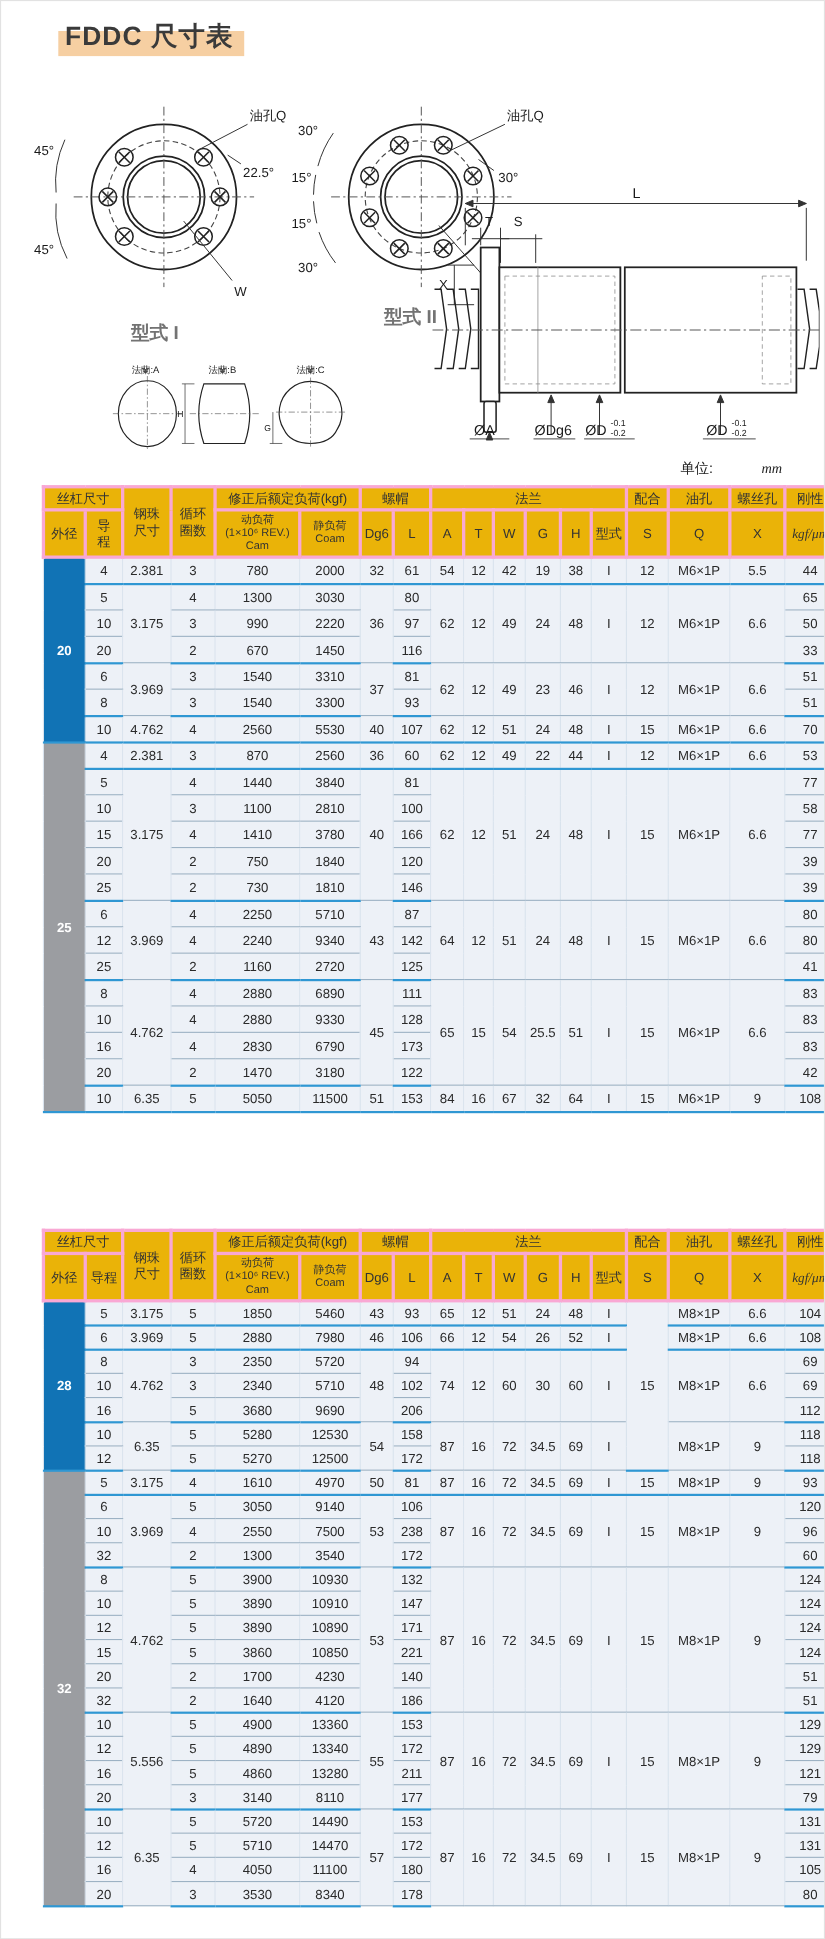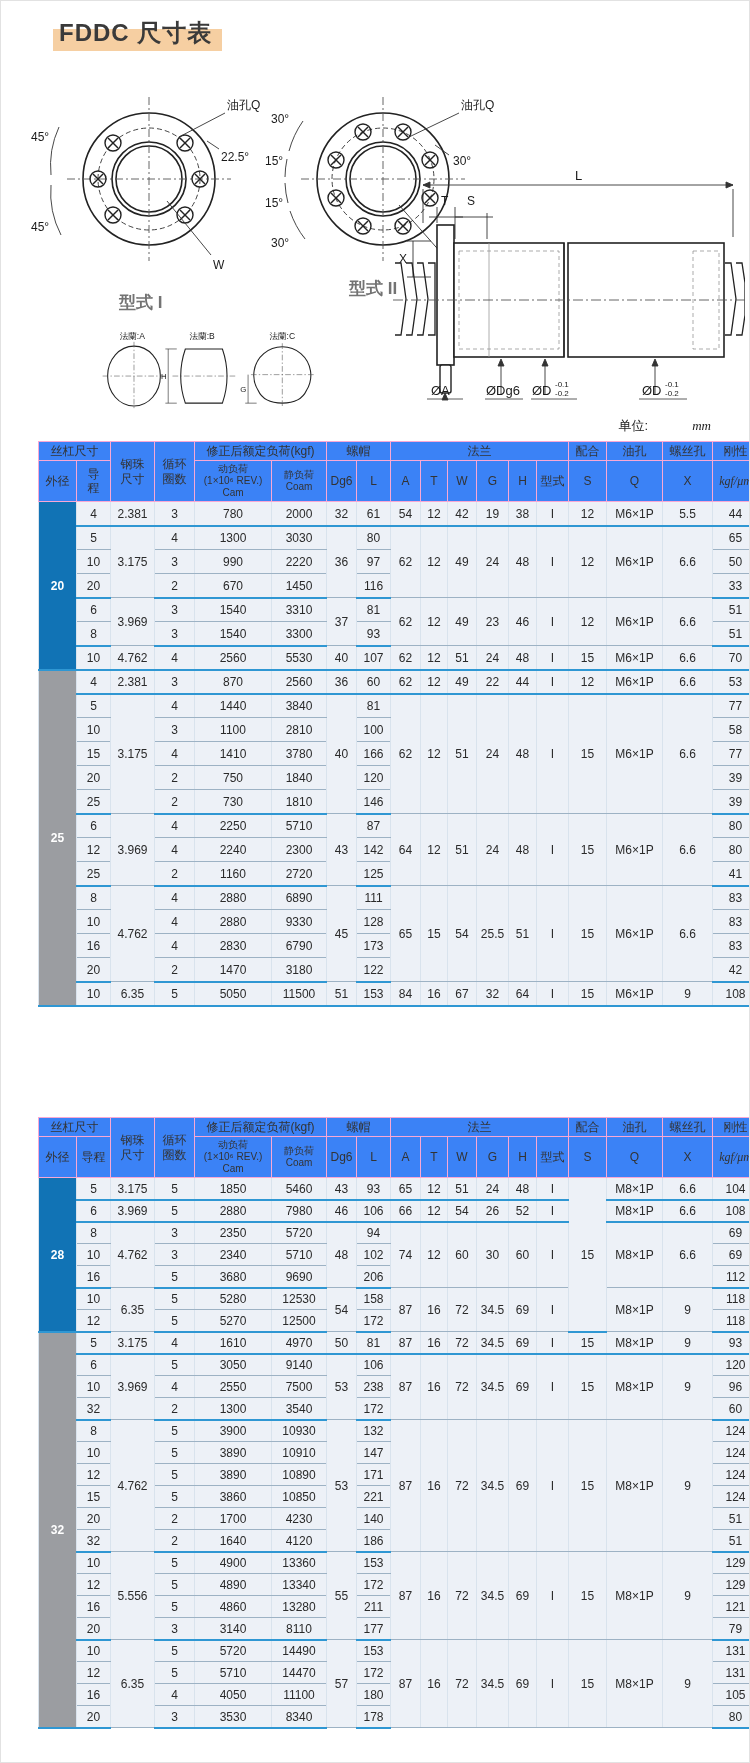--- a/index.html
+++ b/index.html
@@ -19,21 +19,21 @@
 
   
   .unit { position:absolute; top:416px; right:38px; font-size:13px; color:#222; }
   .unit .mm { font-style:italic; font-family:"Liberation Serif", serif;margin-left:44px; }
 
   
   .tbl { position:absolute; left:37px; width:676px; border-collapse:collapse; table-layout:fixed;
          border:1px solid #2f97d3; font-size:12px; color:#2a2a2a; }
   #table1 { top:440px; }
   #table2 { top:1116px; }
-  .tbl th { background:#3b82f6; border:1px solid #f9a8d4; font-weight:normal; color:#333;
+  .tbl th { background:#eab308; border:3px solid #f9a8d4; font-weight:normal; color:#333;
             white-space:pre-line; line-height:1.2; padding:2px 1px; font-size:12px; text-align:center; vertical-align:middle;}
   .tbl th.sm { font-size:10px; }
   .tbl th.it { font-style:italic; font-family:"Liberation Serif", serif; font-size:12px; }
   .tbl td { background:#edf1f7; border-left:1px solid #d9e3ed; border-right:1px solid #d9e3ed;
             border-bottom:1px solid #9db2c4; text-align:center; vertical-align:middle; padding:2px 1px; }
   #table1 td { height:24px; }
   #table2 td { height:22px; }
   .tbl tr.end td { border-bottom:2px solid #2f97d3; }
   .tbl td.odblue { background:#1173b5; color:#fff; font-weight:bold; border-bottom:none; }
   .tbl td.odgray { background:#9b9da1; color:#fff; font-weight:bold; border-bottom:none; }
@@ -500,21 +500,21 @@
           <td rowspan="3">I</td>
           <td rowspan="3">15</td>
           <td rowspan="3">M6×1P</td>
           <td rowspan="3">6.6</td>
           <td>80</td>
         </tr>
         <tr>
           <td>12</td>
           <td>4</td>
           <td>2240</td>
-          <td>2300</td>
+          <td>9340</td>
           <td>142</td>
           <td>80</td>
         </tr>
         <tr class="end">
           <td>25</td>
           <td>2</td>
           <td>1160</td>
           <td>2720</td>
           <td>125</td>
           <td>41</td>

